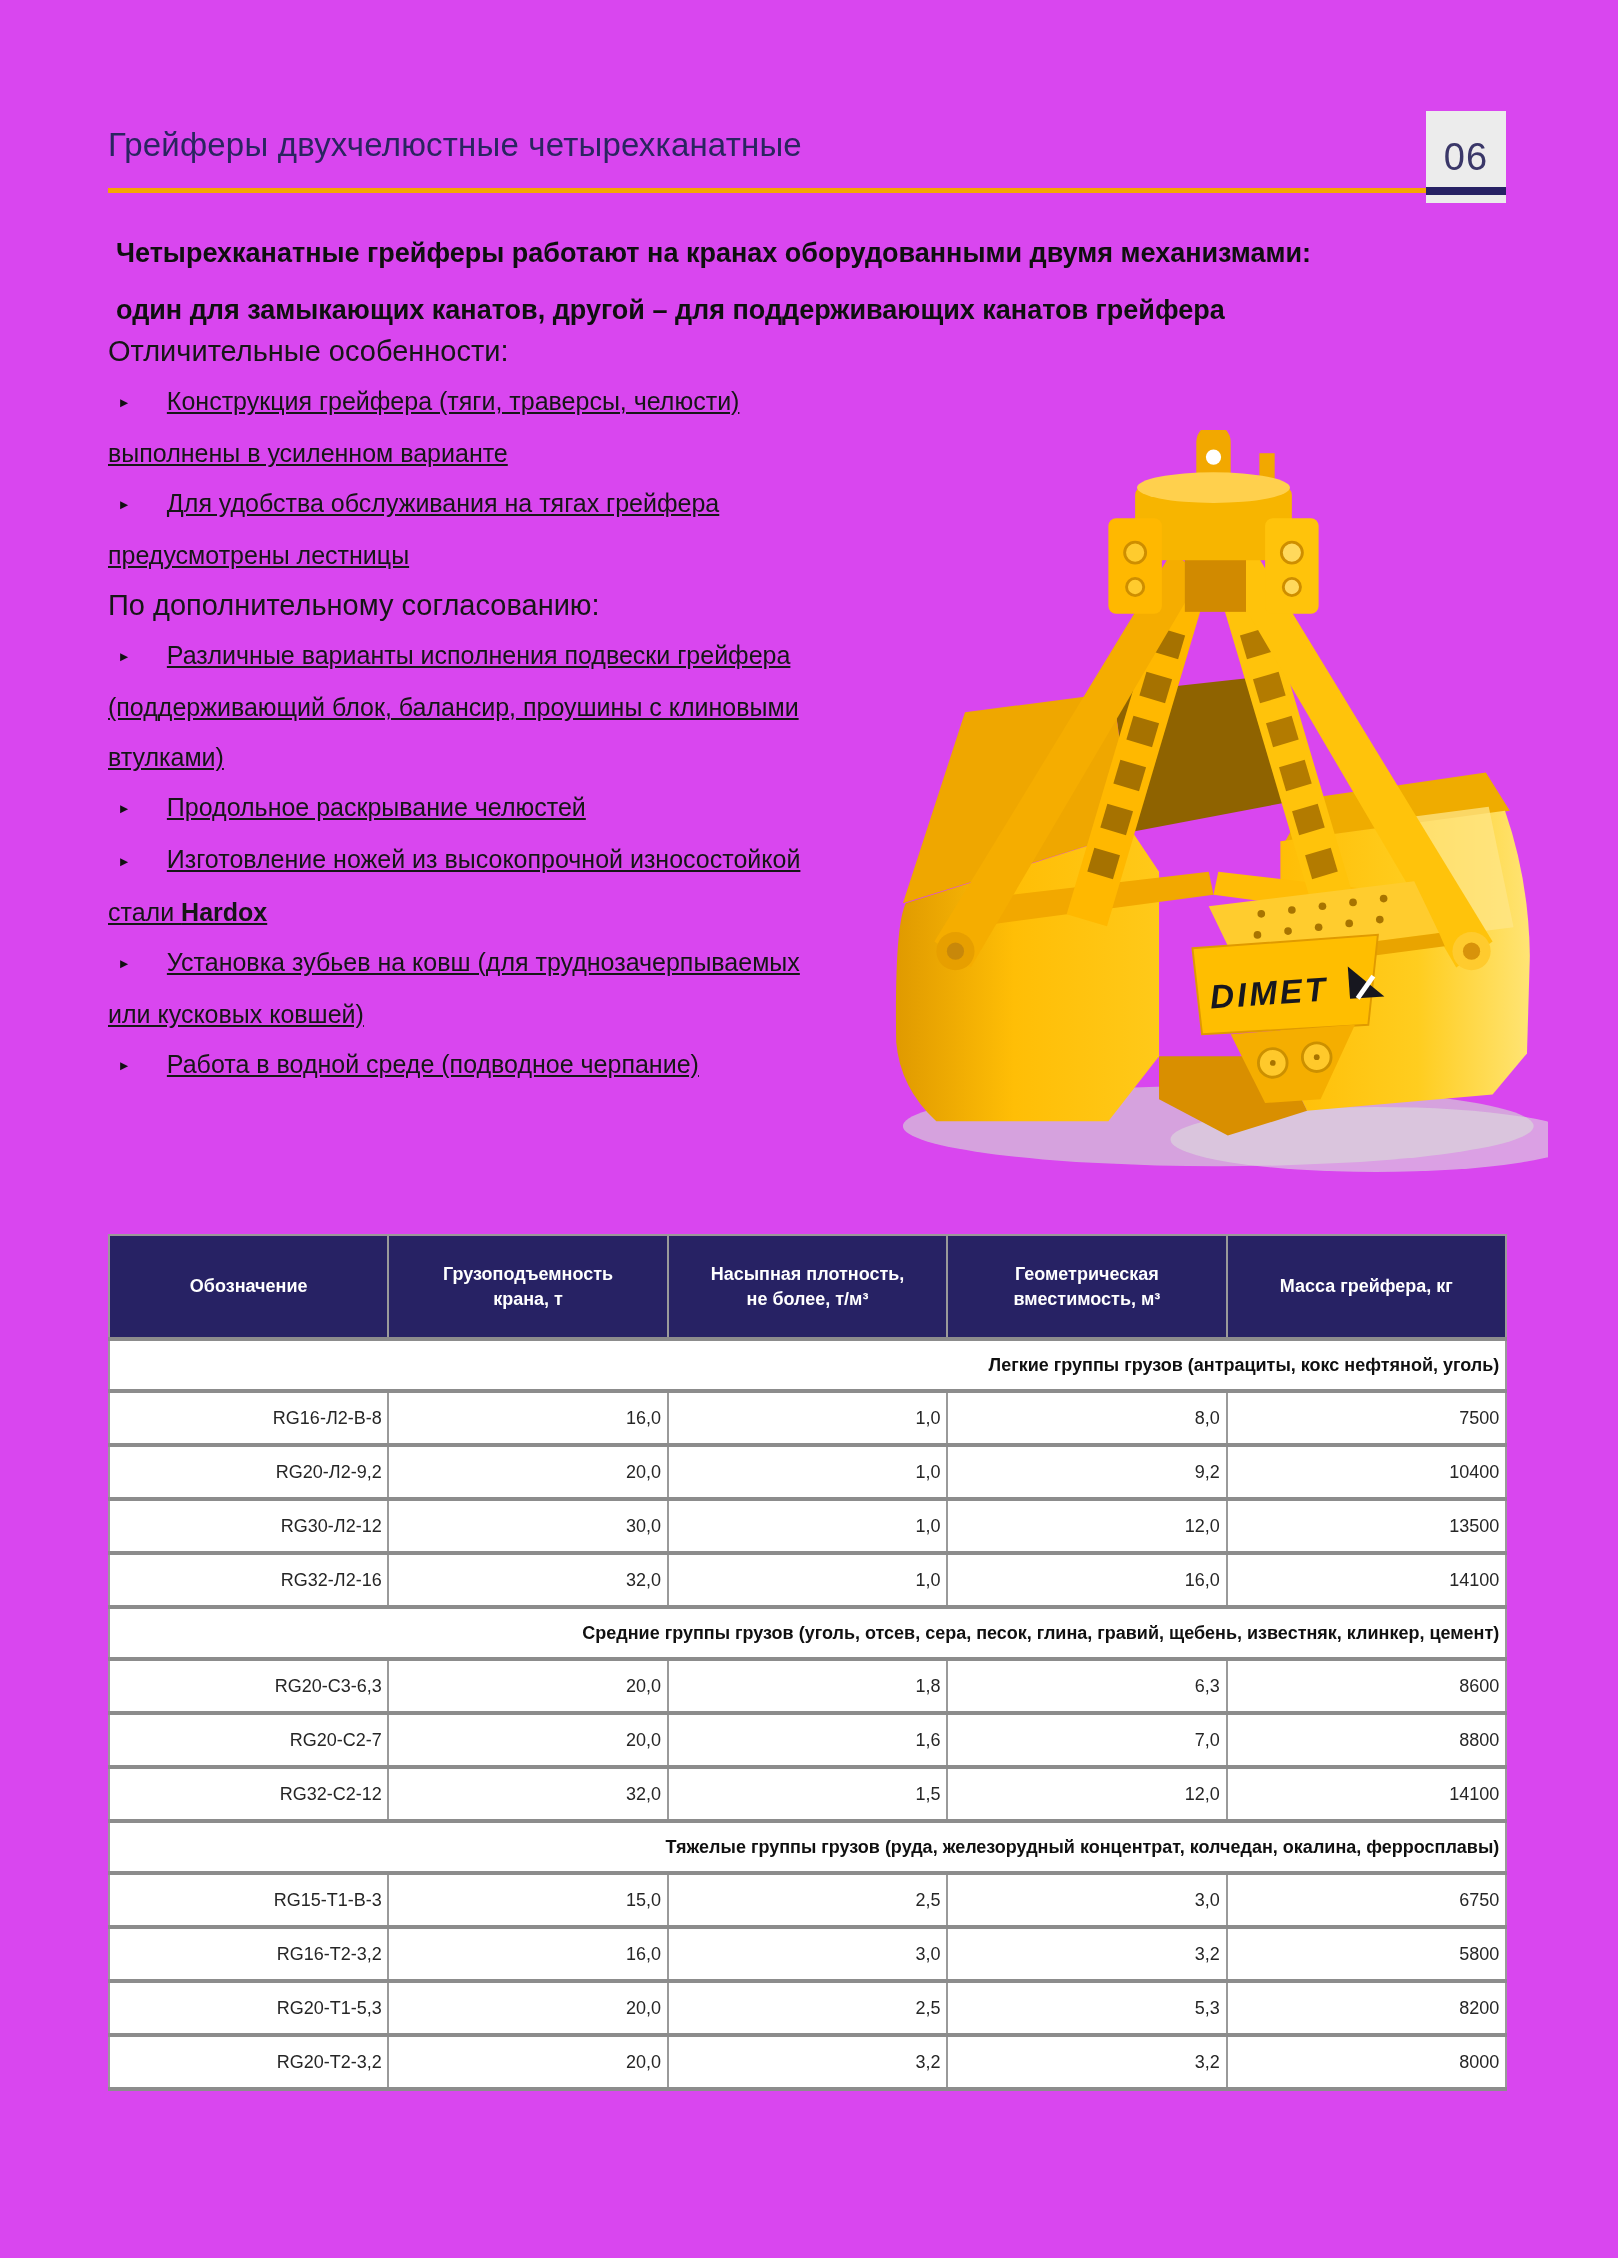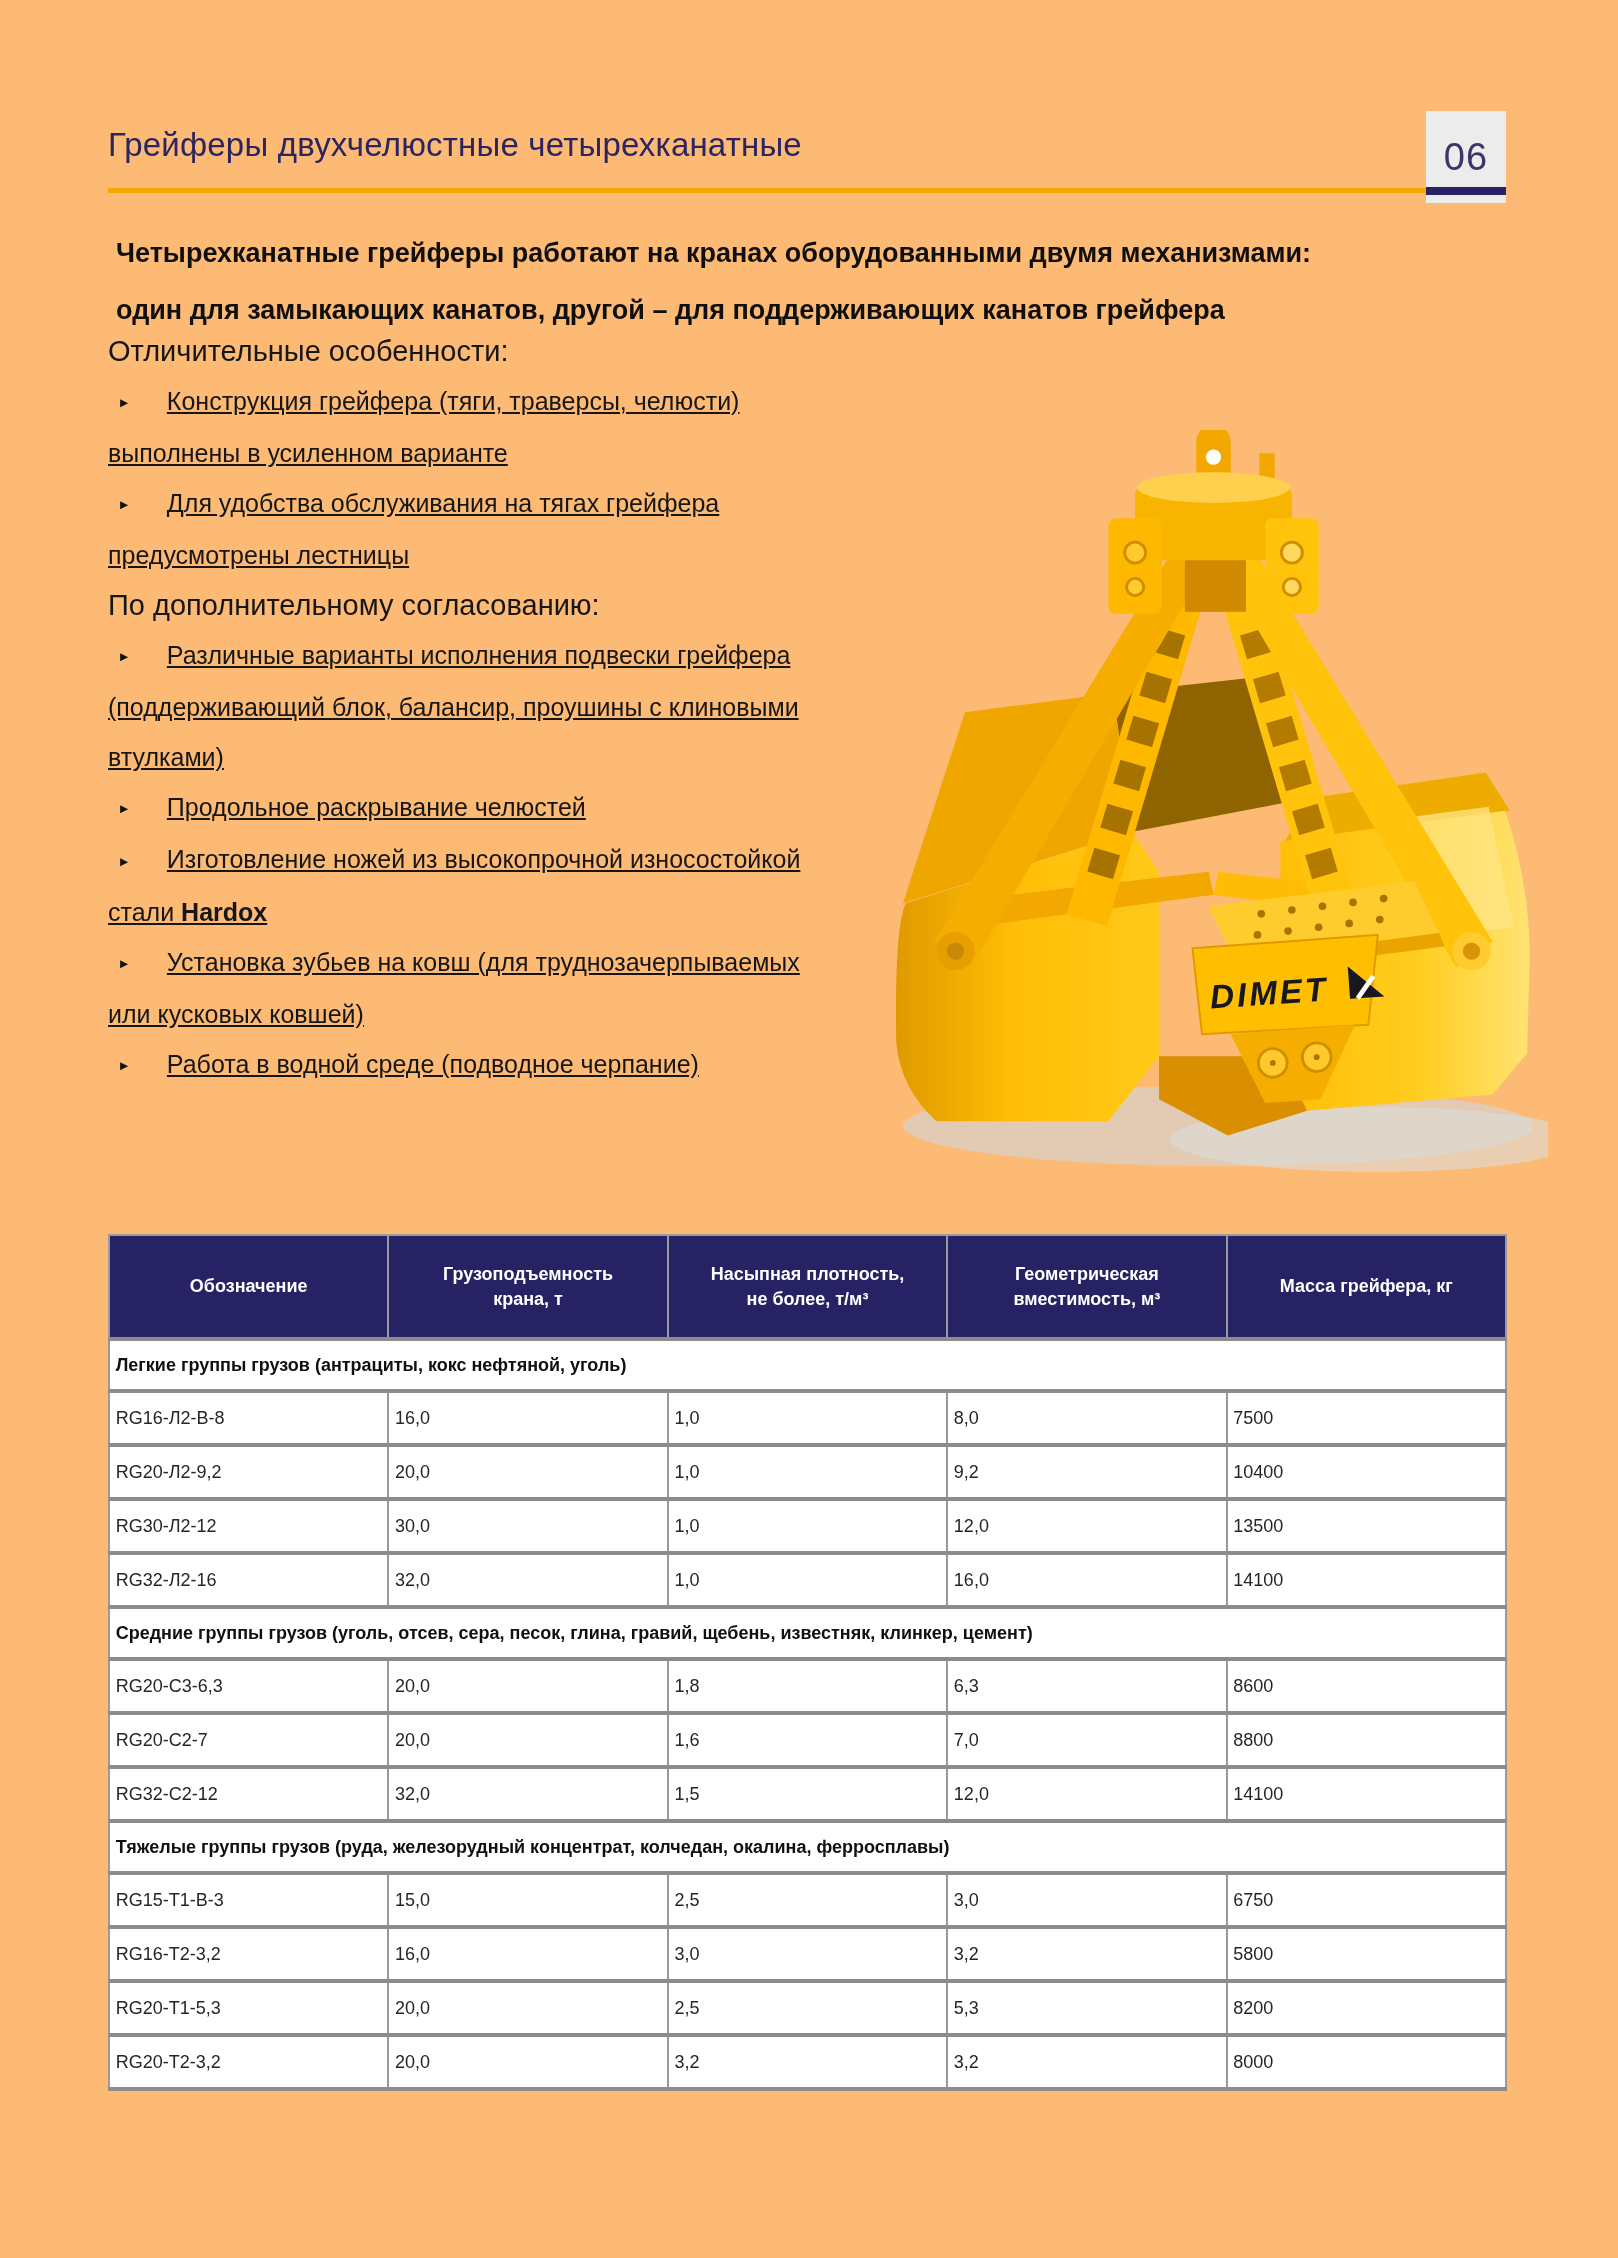--- a/index.html
+++ b/index.html
@@ -1,17 +1,17 @@
 <!DOCTYPE html>
 <html><head>
 <meta charset="utf-8">
 <style>
   html,body { margin:0; padding:0; background:#ffffff; }
   .page {
-    position:relative; width:1618px; height:2259px; background:#fdba74;
+    position:relative; width:1618px; height:2259px; background:#d946ef;
     font-family:"Liberation Sans", sans-serif; overflow:hidden;
   }
   
   .page-title {
     position:absolute; left:108px; top:126px; margin:0;
     font-size:33px; font-weight:400; color:#2A2560; letter-spacing:0.2px;
   }
   .page-badge {
     position:absolute; left:1426px; top:111px; width:80px; height:92px;
     background:#ECECEC; display:flex; align-items:center; justify-content:center;
@@ -50,21 +50,21 @@
     border-collapse:collapse; table-layout:fixed; background:#fff;
     border:2.9px solid #8C8C8C;
   }
   .spec-table th {
     background:#272264; color:#ffffff; font-size:18px; font-weight:700;
     height:101px; text-align:center; vertical-align:middle;
     white-space:pre-line; line-height:25px;
     border:2.9px solid #9A9A9A; border-bottom:4.8px solid #8C8C8C; padding:0 9.6px;
   }
   .spec-table td {
-    font-size:18px; color:#262626; text-align:left; vertical-align:middle;
+    font-size:18px; color:#262626; text-align:right; vertical-align:middle;
     border-left:2.9px solid #9A9A9A; border-right:2.9px solid #9A9A9A;
     border-top:4.8px solid #8C8C8C; border-bottom:4.8px solid #8C8C8C;
     height:50px; padding:0 5.7px;
   }
   .spec-table td.section-label {
     font-weight:700; color:#101010; height:48px; font-size:18px;
   }
 </style>
 </head>
 <body>

